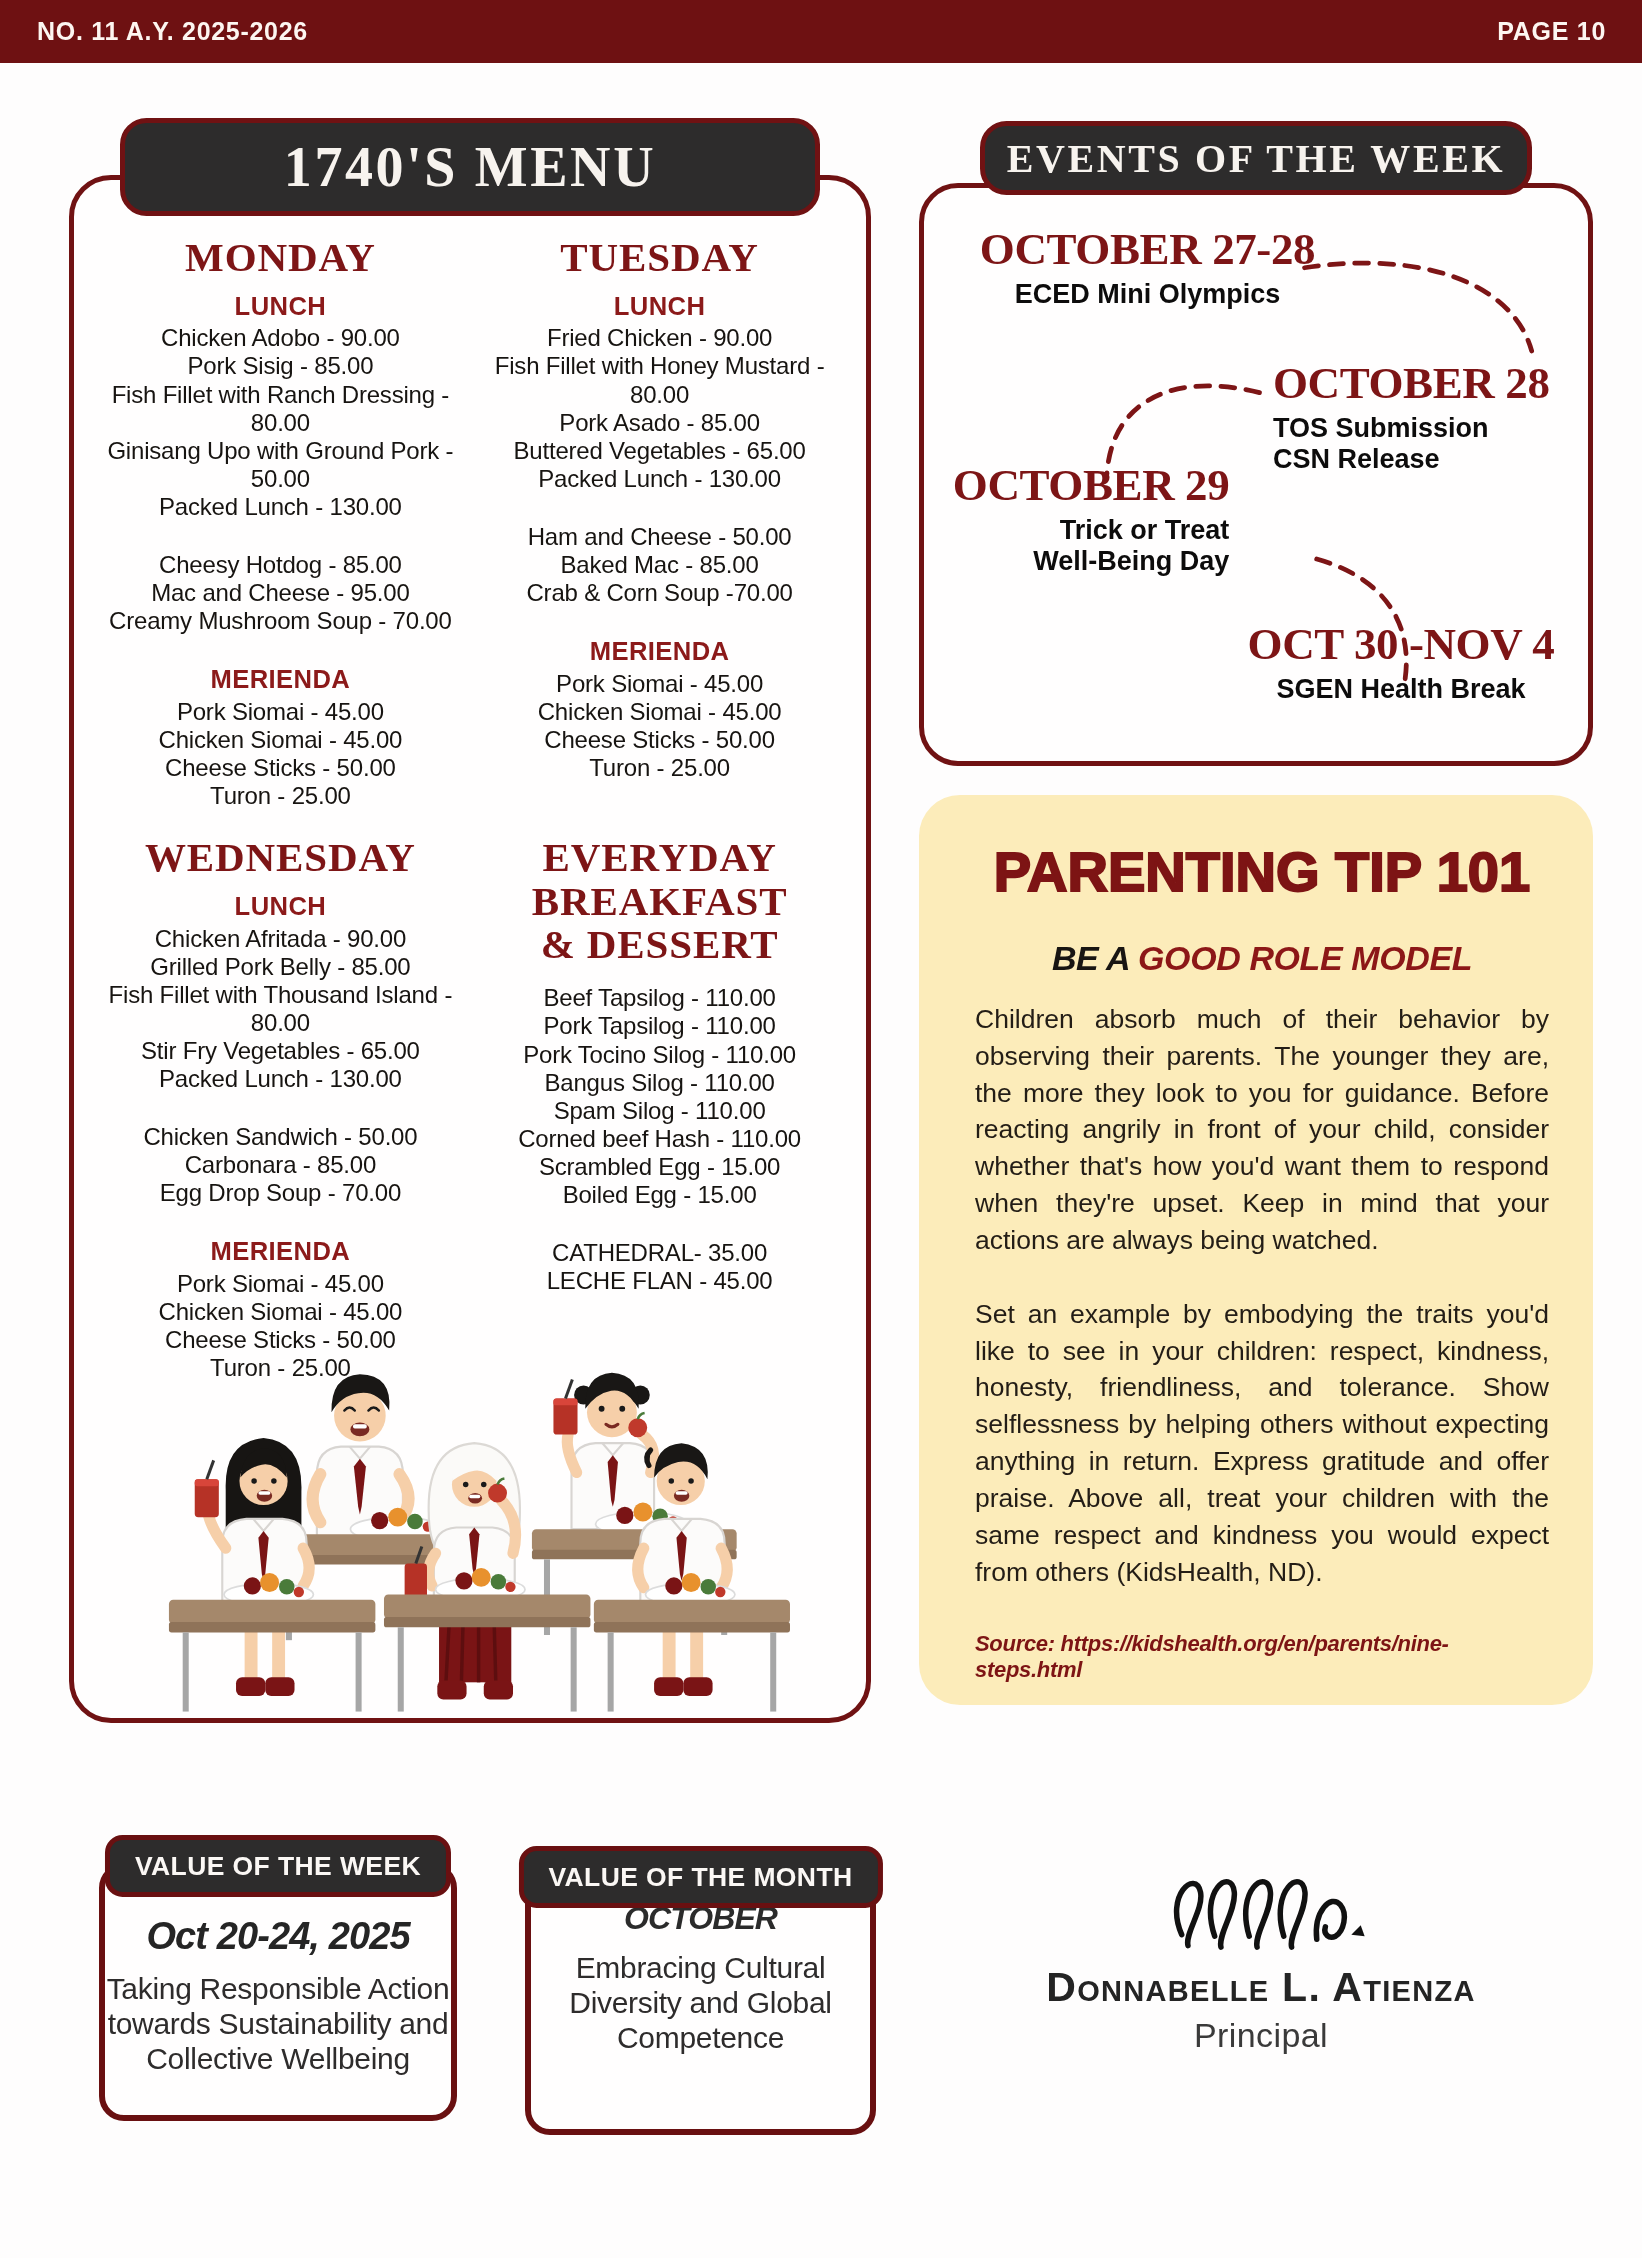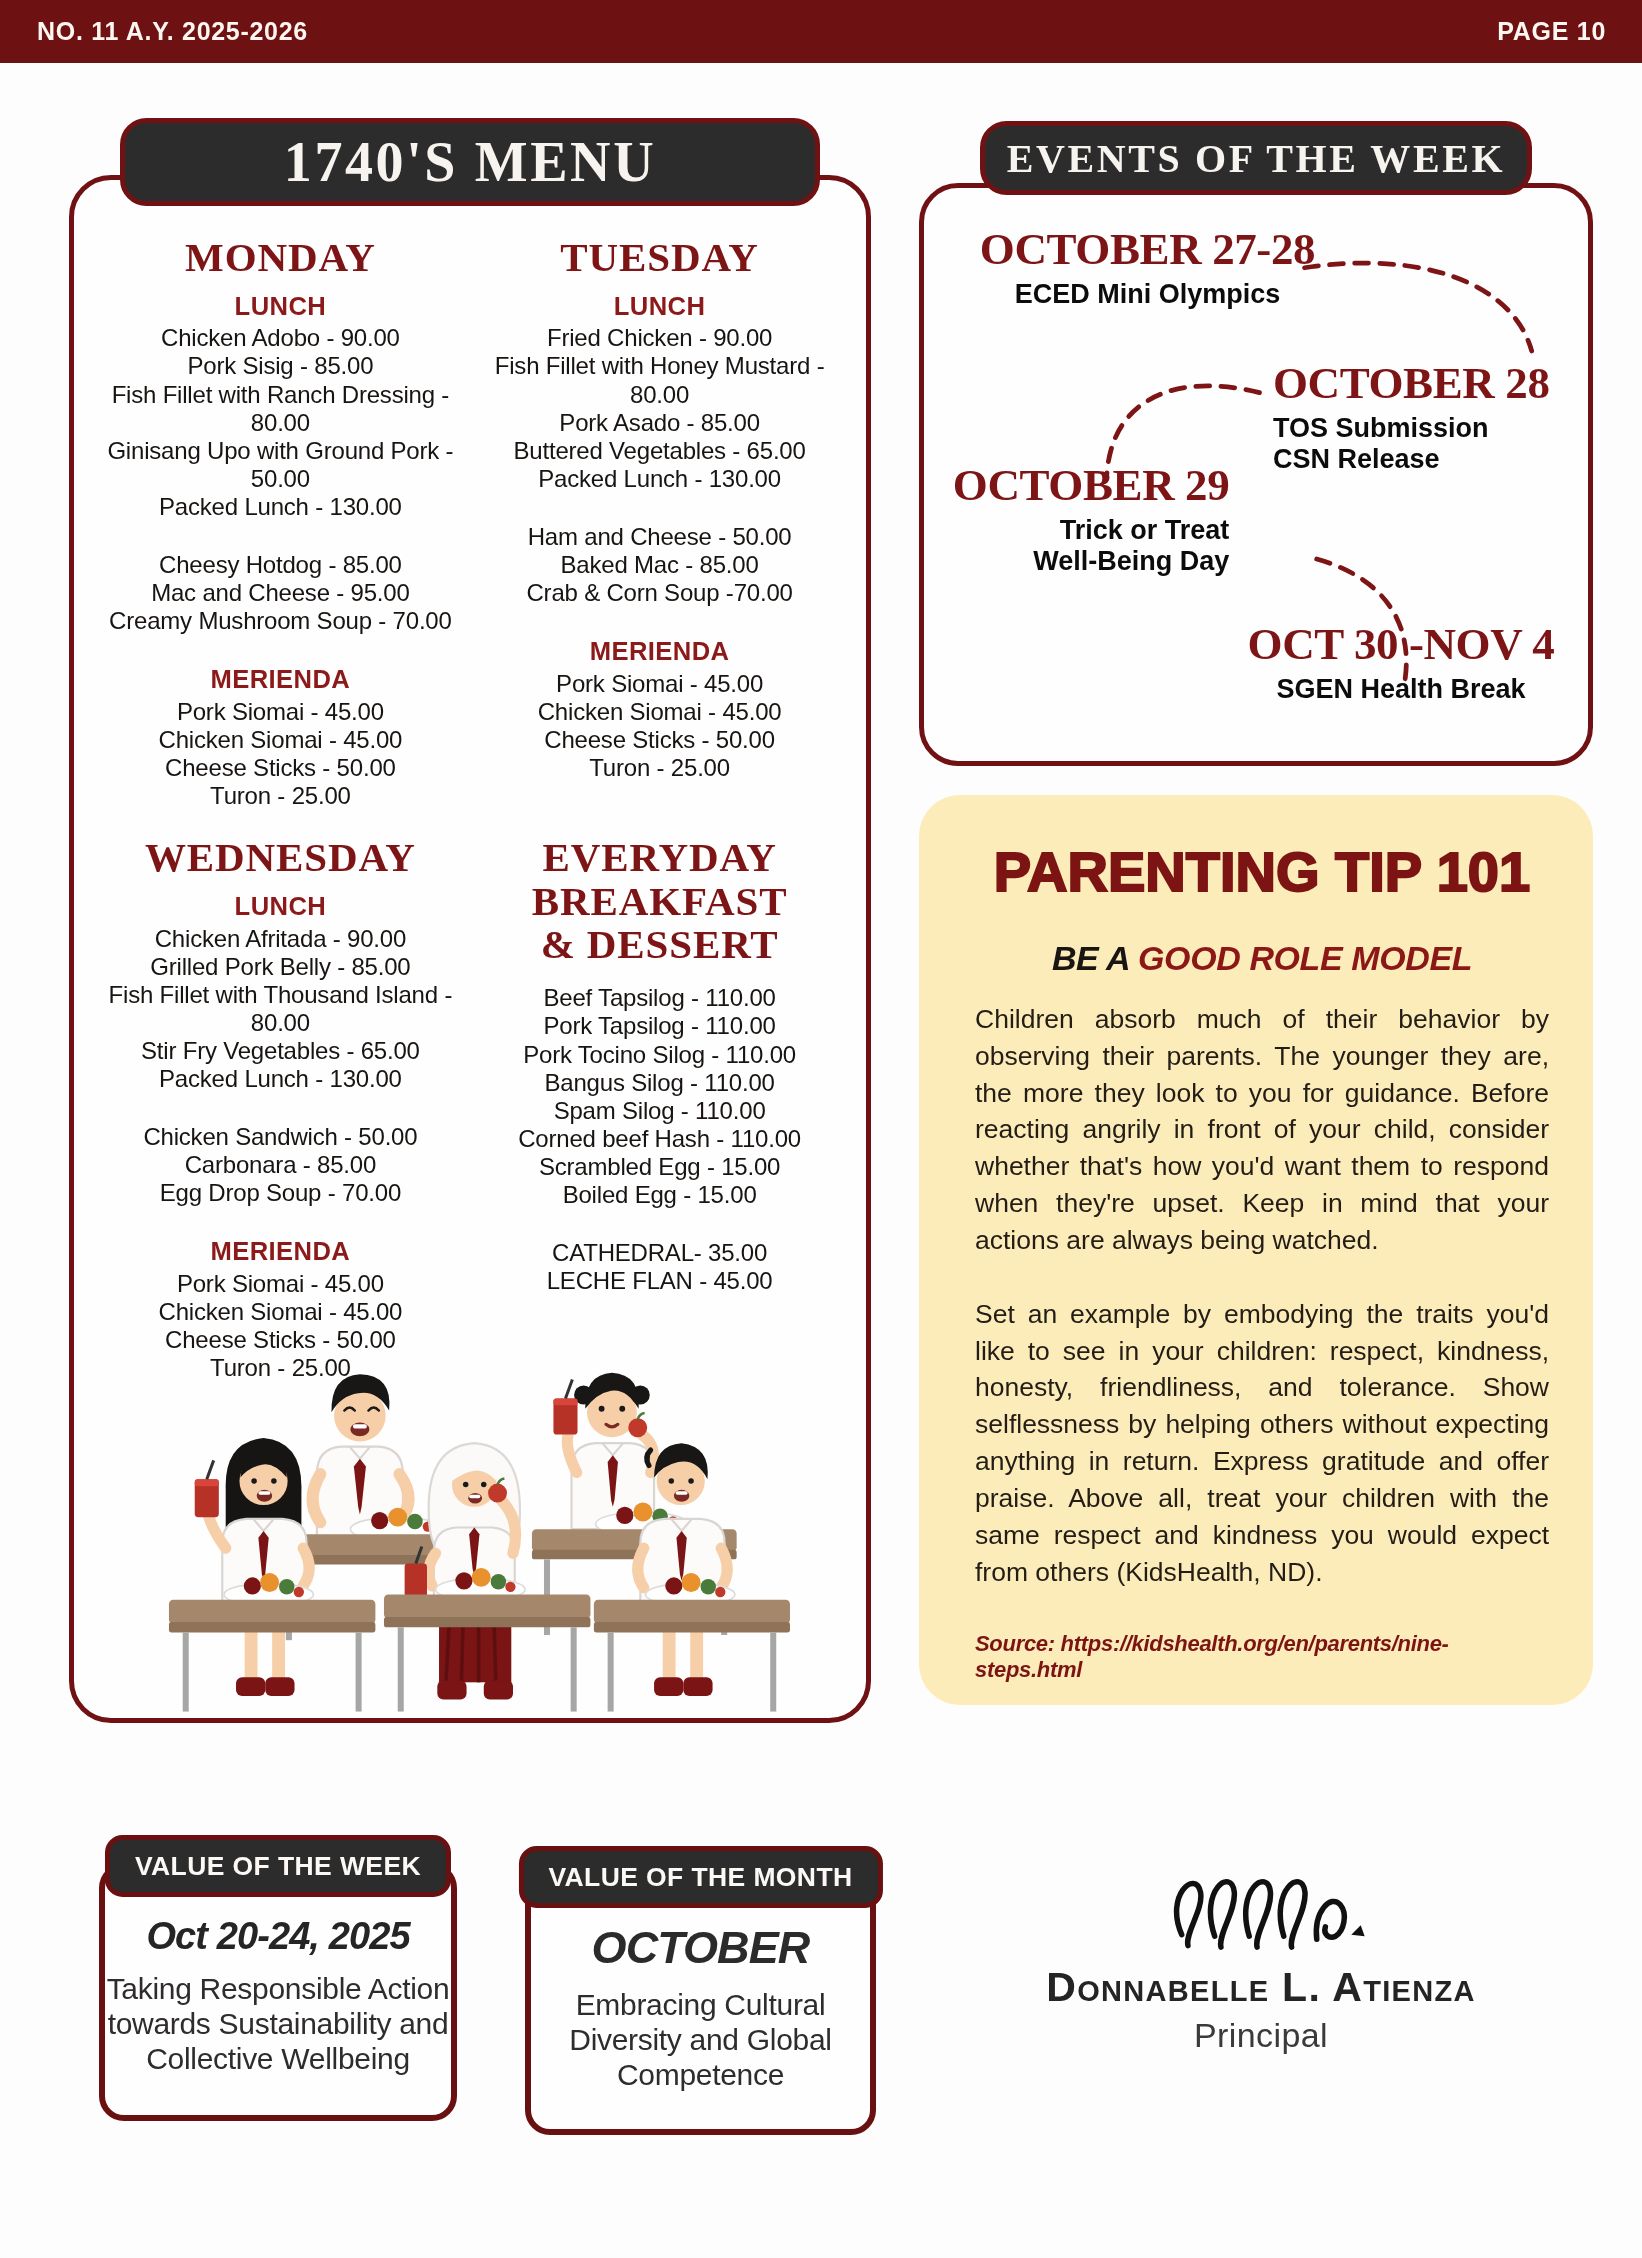--- a/index.html
+++ b/index.html
@@ -25,21 +25,21 @@
     color:#fdf6f1;font-weight:bold;font-size:25px;letter-spacing:0.7px;}
 
   
   .panel{position:absolute;background:#fffefe;border:5.3px solid var(--maroon-border);border-radius:42px;}
   .titlebox{position:absolute;left:50%;transform:translateX(-50%);background:var(--dark-box);
     border:5.3px solid var(--maroon-border);border-radius:26.5px;color:#f7f3ee;
     display:flex;align-items:center;justify-content:center;white-space:nowrap;z-index:3;}
 
   
   .menu-panel{left:69px;top:175px;width:802px;height:1548px;}
-  .menu-titlebox{top:-62px;width:700px;height:88px;font-size:56px;letter-spacing:2.6px;font-weight:bold;}
+  .menu-titlebox{top:-62px;width:700px;height:98px;font-size:56px;letter-spacing:2.6px;font-weight:bold;}
   .menu-grid{display:grid;grid-template-columns:1fr 1fr;column-gap:12.4px;row-gap:26.5px;
     padding:56px 23px 0 23px;text-align:center;}
   .day-name{font-size:41px;font-weight:bold;color:var(--maroon-text);letter-spacing:0.9px;line-height:1.06;margin-bottom:12.4px;}
   .sec-label{font-size:25.6px;font-weight:bold;color:#8c1a1a;letter-spacing:0.4px;margin-bottom:3.5px;}
   .items{font-size:24px;color:var(--ink);line-height:1.17;letter-spacing:-0.2px;}
   .gap{margin-top:30px;}
   .everyday-title{margin-bottom:17.6px;}
   .illustration{position:absolute;left:50%;transform:translateX(-50%);bottom:3.5px;width:655px;height:363px;}
 
   
@@ -67,21 +67,21 @@
   .tip-source{margin-top:41px;font-size:22px;font-weight:bold;font-style:italic;color:#7d1414;letter-spacing:-0.3px;}
 
   
   .value-box{position:absolute;background:#fffefe;border:6.2px solid #691011;border-radius:25px;text-align:center;z-index:2;}
   .vtitle{position:absolute;top:-34px;left:50%;transform:translateX(-50%);background:var(--dark-box);
     border:5.3px solid #691011;border-radius:17.6px;color:#fbf8f5;font-weight:bold;font-size:26.5px;
     padding:10.6px 25px;white-space:nowrap;letter-spacing:0.4px;}
   .value-week{left:99px;top:1863px;width:358px;height:258px;}
   .value-month{left:525px;top:1874px;width:351px;height:261px;}
   .vdate{margin-top:46px;font-size:38px;font-weight:bold;font-style:italic;color:#252525;letter-spacing:-0.9px;}
-  .vmonth{margin-top:42px;font-size:45px;font-weight:bold;font-style:italic;color:#2b2b2b;letter-spacing:-0.9px;}
+  .vmonth{margin-top:20px;font-size:32px;font-weight:bold;font-style:italic;color:#2b2b2b;letter-spacing:-0.9px;}
   .vtext{margin-top:14px;font-size:30px;color:#2e2c2c;line-height:1.16;letter-spacing:-0.3px;}
 
   
   .signature{position:absolute;left:970px;top:1860px;width:582px;text-align:center;}
   .sig-scribble{width:212px;height:99px;}
   .sig-name{font-size:41px;font-weight:bold;font-variant:small-caps;letter-spacing:1.3px;color:#242424;margin-top:1.8px;}
   .sig-role{font-size:34px;color:#3a3a3a;margin-top:5.3px;letter-spacing:0.4px;}
 </style>
 </head>
 <body>

